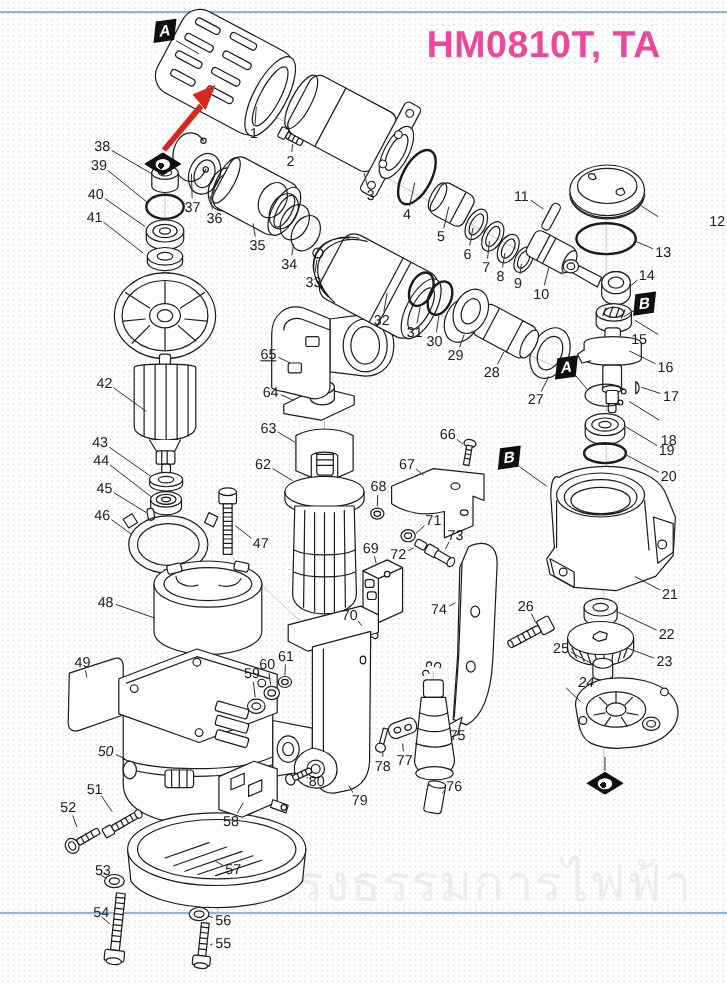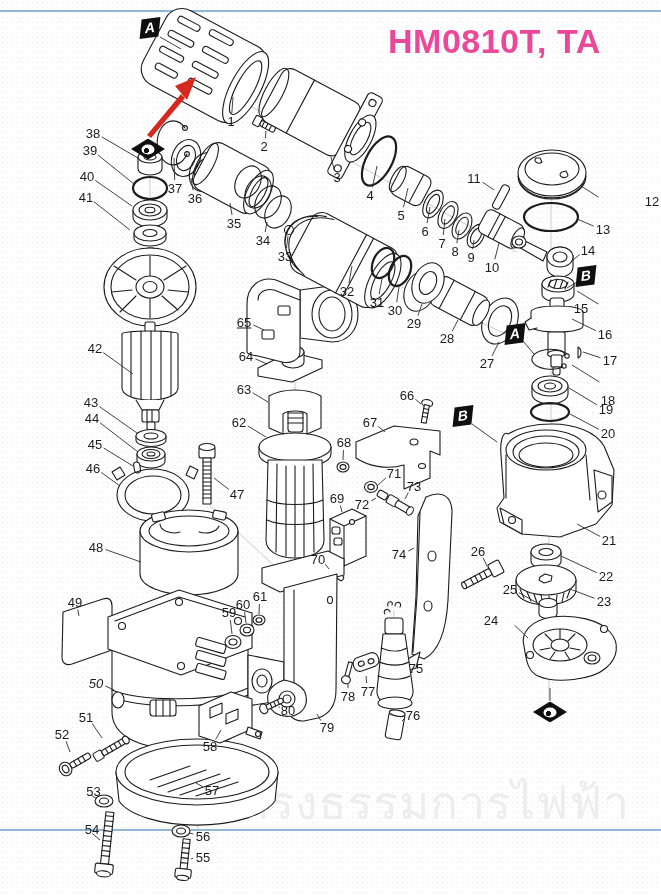--- a/index.html
+++ b/index.html
@@ -676,21 +676,21 @@
       <div class="part-label" style="left: 588px; top: 250px;">14</div>
       <div class="part-label" style="left: 581px; top: 308px;">15</div>
       <div class="part-label" style="left: 605px; top: 334px;">16</div>
       <div class="part-label" style="left: 610px; top: 360px;">17</div>
       <div class="part-label" style="left: 608px; top: 400px;">18</div>
       <div class="part-label" style="left: 606px; top: 409px;">19</div>
       <div class="part-label" style="left: 608px; top: 433px;">20</div>
       <div class="part-label" style="left: 609px; top: 540px;">21</div>
       <div class="part-label" style="left: 606px; top: 576px;">22</div>
       <div class="part-label" style="left: 604px; top: 601px;">23</div>
-      <div class="part-label" style="left: 491px; top: 620px;">24</div>
+      <div class="part-label" style="left: 533px; top: 620px; font-style: italic;">24</div>
       <div class="part-label" style="left: 510px; top: 589px;">25</div>
       <div class="part-label" style="left: 478px; top: 551px;">26</div>
       <div class="part-label" style="left: 487px; top: 363px;">27</div>
       <div class="part-label" style="left: 447px; top: 338px;">28</div>
       <div class="part-label" style="left: 414px; top: 323px;">29</div>
       <div class="part-label" style="left: 395px; top: 310px;">30</div>
       <div class="part-label" style="left: 377px; top: 302px;">31</div>
       <div class="part-label" style="left: 347px; top: 291px;">32</div>
       <div class="part-label" style="left: 285px; top: 256px;">33</div>
       <div class="part-label" style="left: 263px; top: 240px;">34</div>

